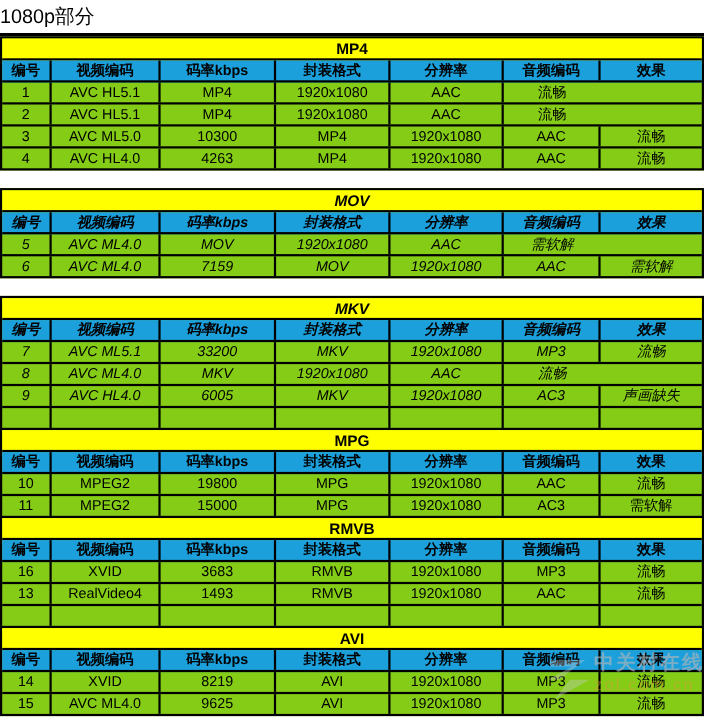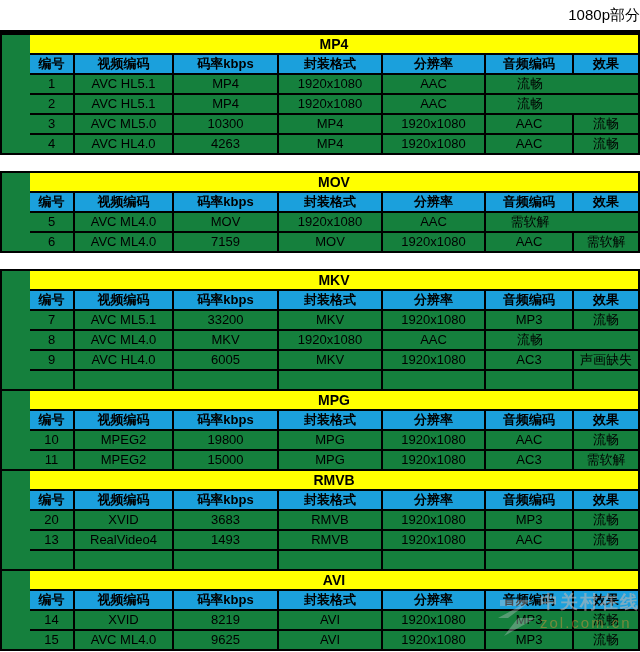--- a/index.html
+++ b/index.html
@@ -2,26 +2,26 @@
 <html><head>
 <meta charset="utf-8">
 <style>
   html,body{margin:0;padding:0;background:#fff;}
   .page{
     position:relative;width:640px;height:652px;background:#fff;
     font-family:"Liberation Sans","DejaVu Sans",sans-serif;color:#000;
     overflow:hidden;
   }
   .title{
-    height:30px;line-height:30px;text-align:right;font-size:15px;
+    height:30px;line-height:30px;text-align:left;font-size:18px;
     border-bottom:3px solid var(--border,#000);
   }
-  .section{border:2px solid var(--border,#000);margin-top:-2px;background:#15803d;padding-left:28px;}
+  .section{border:2px solid var(--border,#000);margin-top:-2px;background:#84cc16;}
   .section.first{margin-top:0;}
-  .section.gap{margin-top:16px;}
+  .section.gap{margin-top:16px;font-style:italic;}
   .band{
     background:var(--yellow,#ffff00);height:18px;line-height:18px;
     text-align:center;font-size:14px;font-weight:600;
     border-bottom:2px solid var(--border,#000);
   }
   .grid-row{
     display:grid;
     grid-template-columns:45px 99px 105px 104px 103px 88px 1fr;
     border-bottom:2px solid var(--border,#000);
   }
@@ -213,21 +213,21 @@
         <div class="grid-row header-row">
           <div class="cell">编号</div>
           <div class="cell">视频编码</div>
           <div class="cell">码率kbps</div>
           <div class="cell">封装格式</div>
           <div class="cell">分辨率</div>
           <div class="cell">音频编码</div>
           <div class="cell">效果</div>
         </div>
         <div class="grid-row">
-          <div class="cell">20</div>
+          <div class="cell">16</div>
           <div class="cell">XVID</div>
           <div class="cell">3683</div>
           <div class="cell">RMVB</div>
           <div class="cell">1920x1080</div>
           <div class="cell">MP3</div>
           <div class="cell">流畅</div>
         </div>
         <div class="grid-row">
           <div class="cell">13</div>
           <div class="cell">RealVideo4</div>

